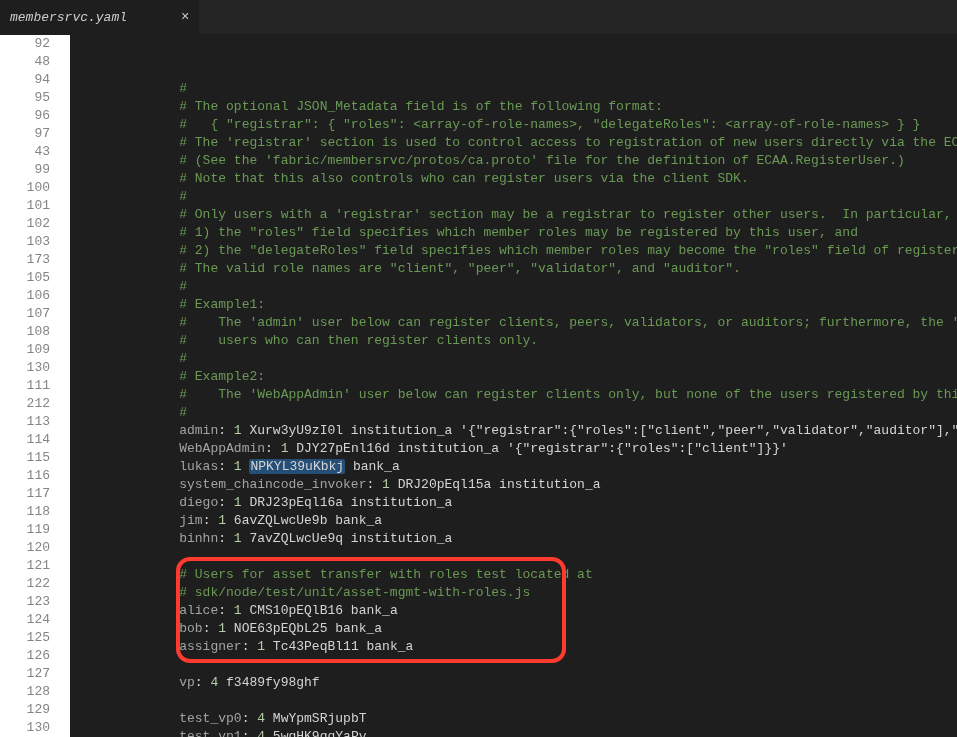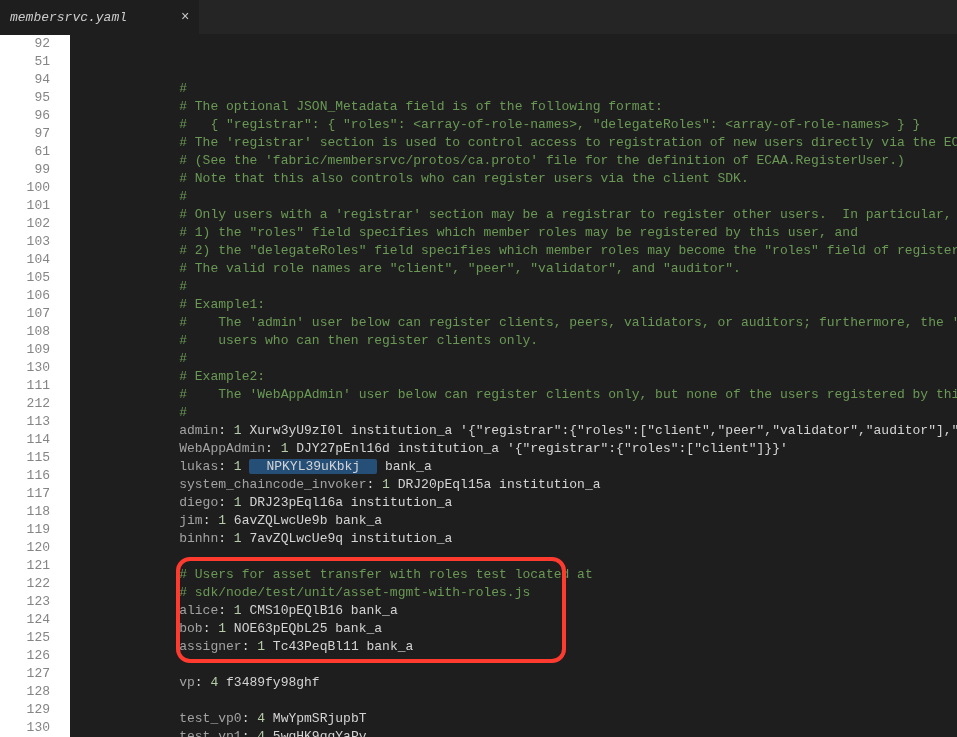--- a/index.html
+++ b/index.html
@@ -65,21 +65,21 @@
   height: 18px;
   line-height: 18px;
 }
 .c-comment { color: #6a9955; }
 .c-key { color: #a3a3a3; }
 .c-num { color: #b5cea8; }
 .c-plain { color: #d4d4d4; }
 .selection {
   background: #264f78;
   border-radius: 2px;
-  padding: 0 17px;
+  padding: 0 1px;
 }
 .highlight-box {
   position: absolute;
   border: 4px solid #ff3b30;
   border-radius: 14px;
   left: 106px;
   top: 522px;
   width: 390px;
   height: 106px;
   pointer-events: none;
@@ -91,32 +91,32 @@
 <div class="tab-bar">
   <div class="tab">
     <span>membersrvc.yaml</span>
     <span class="tab-close">×</span>
   </div>
 </div>
 
 <div class="editor">
   <div class="gutter" id="gutter">
       <div class="gutter-line">92</div>
-      <div class="gutter-line">51</div>
+      <div class="gutter-line">48</div>
       <div class="gutter-line">94</div>
       <div class="gutter-line">95</div>
       <div class="gutter-line">96</div>
       <div class="gutter-line">97</div>
-      <div class="gutter-line">61</div>
+      <div class="gutter-line">43</div>
       <div class="gutter-line">99</div>
       <div class="gutter-line">100</div>
       <div class="gutter-line">101</div>
       <div class="gutter-line">102</div>
       <div class="gutter-line">103</div>
-      <div class="gutter-line">104</div>
+      <div class="gutter-line">173</div>
       <div class="gutter-line">105</div>
       <div class="gutter-line">106</div>
       <div class="gutter-line">107</div>
       <div class="gutter-line">108</div>
       <div class="gutter-line">109</div>
       <div class="gutter-line">130</div>
       <div class="gutter-line">111</div>
       <div class="gutter-line">212</div>
       <div class="gutter-line">113</div>
       <div class="gutter-line">114</div>

